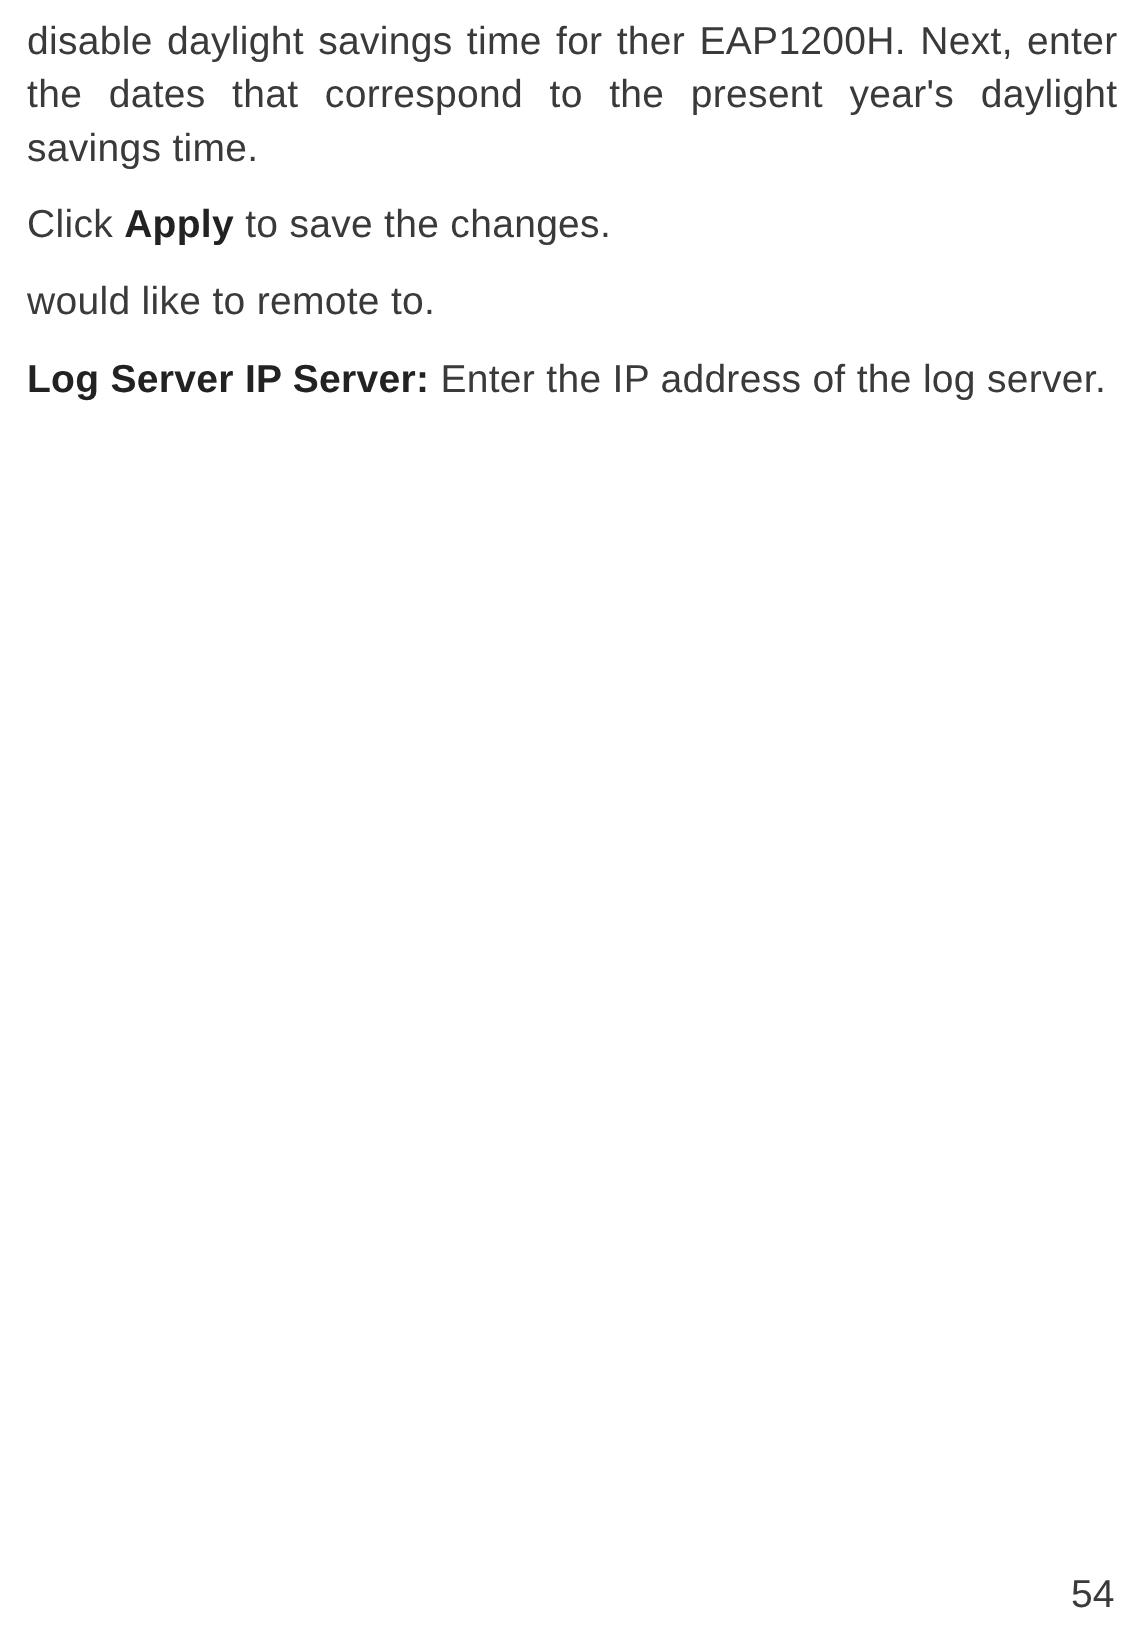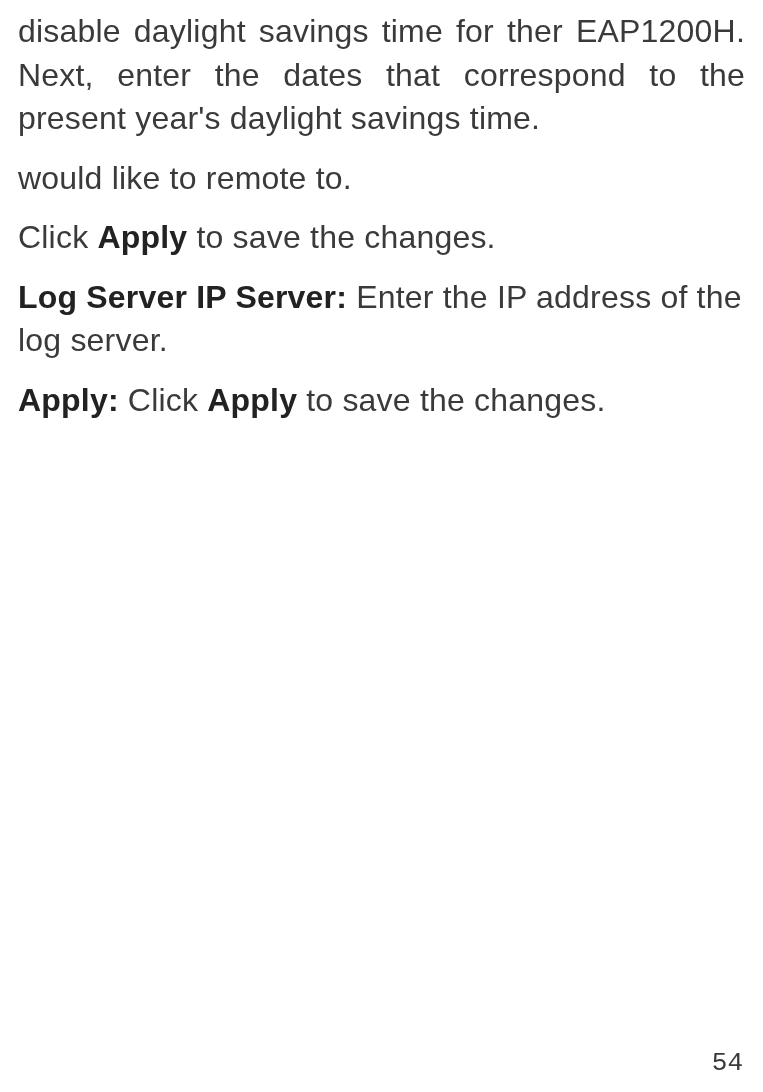--- a/index.html
+++ b/index.html
@@ -11,21 +11,21 @@
       width: 763px;
       height: 1092px;
       background: #ffffff;
       font-family: "Segoe UI", "Helvetica Neue", Arial, sans-serif;
       color: #3a3a3a;
       padding: 10px 18px 0 18px;
       position: relative;
       font-stretch: condensed;
     }
     .content {
-      font-size: 32px;
+      font-size: 26px;
       line-height: 1.36;
       letter-spacing: 0.2px;
     }
     .para {
       margin-bottom: 16px;
       text-align: justify;
       text-justify: inter-word;
     }
     .para.regular {
       text-align: left;
@@ -34,39 +34,35 @@
       font-weight: 700;
       color: #222;
     }
     .page-number {
       position: absolute;
       bottom: 14px;
       right: 20px;
       font-size: 26px;
       color: #3a3a3a;
       font-stretch: condensed;
-      font-family: Liberation Mono, monospace;
     }
   </style>
 </head>
 <body>
 
 <div class="content">
   <p class="para">
     <span>disable daylight savings time for ther EAP1200H. Next, enter the dates that correspond to the present year's daylight savings time.</span>
   </p>
   <p class="para regular">
+    <span>Click </span><span class="bold">Apply</span><span> to save the changes.</span>
+  </p>
+  <p class="para regular">
     <span>would like to remote to.</span>
   </p>
   <p class="para regular">
-    <span>Click </span><span class="bold">Apply</span><span> to save the changes.</span>
-  </p>
-  <p class="para regular">
     <span class="bold">Log Server IP Server:</span><span> Enter the IP address of the log server.</span>
-  </p>
-  <p class="para regular">
-    <span class="bold">Apply:</span><span> Click </span><span class="bold">Apply</span><span> to save the changes.</span>
   </p>
 </div>
 
 <div class="page-number">
   <span>54</span>
 </div>
 
 </body></html>

